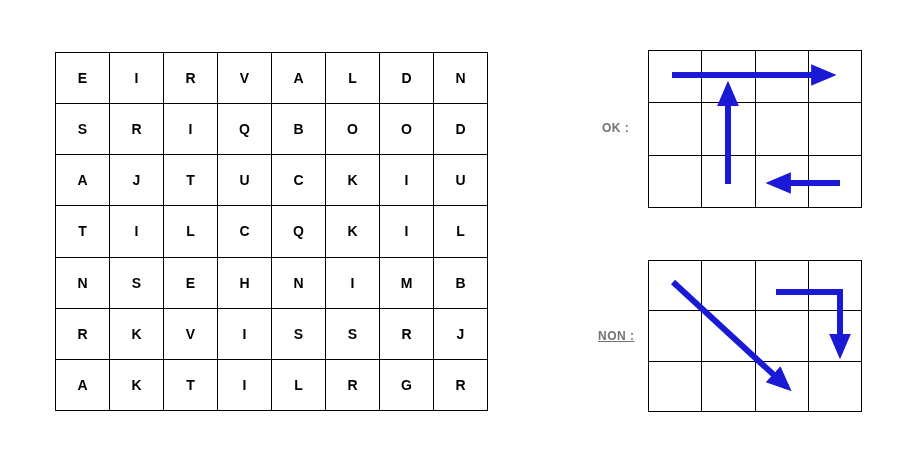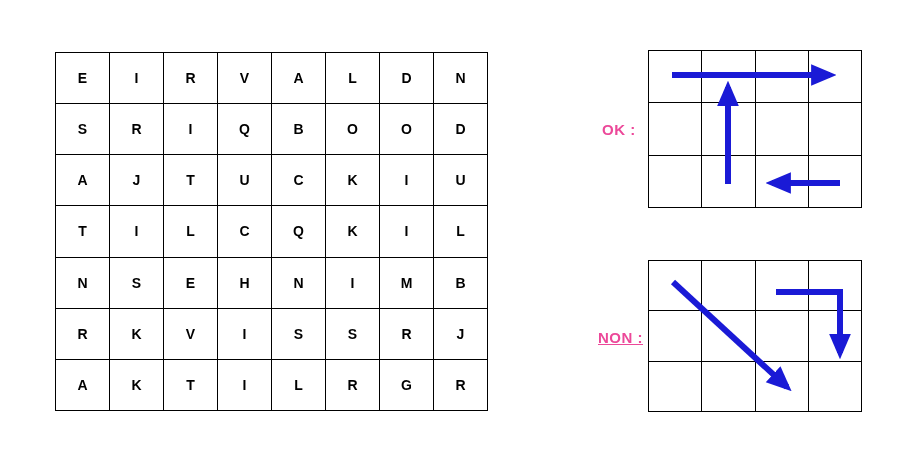--- a/index.html
+++ b/index.html
@@ -36,23 +36,23 @@
     display: flex;
     align-items: center;
     justify-content: center;
     font-size: 14px;
     font-weight: bold;
     color: #000000;
     letter-spacing: 0px;
   }
   .example-label {
     position: absolute;
-    font-size: 15px;
+    font-size: 12px;
     font-weight: bold;
-    color: #ec4899;
+    color: #737373;
     white-space: nowrap;
     letter-spacing: 0.5px;
   }
   .mini-grid {
     position: absolute;
     border-top: 1px solid #000000;
     border-left: 1px solid #000000;
     box-sizing: border-box;
     display: grid;
     grid-template-columns: repeat(4, 1fr);

